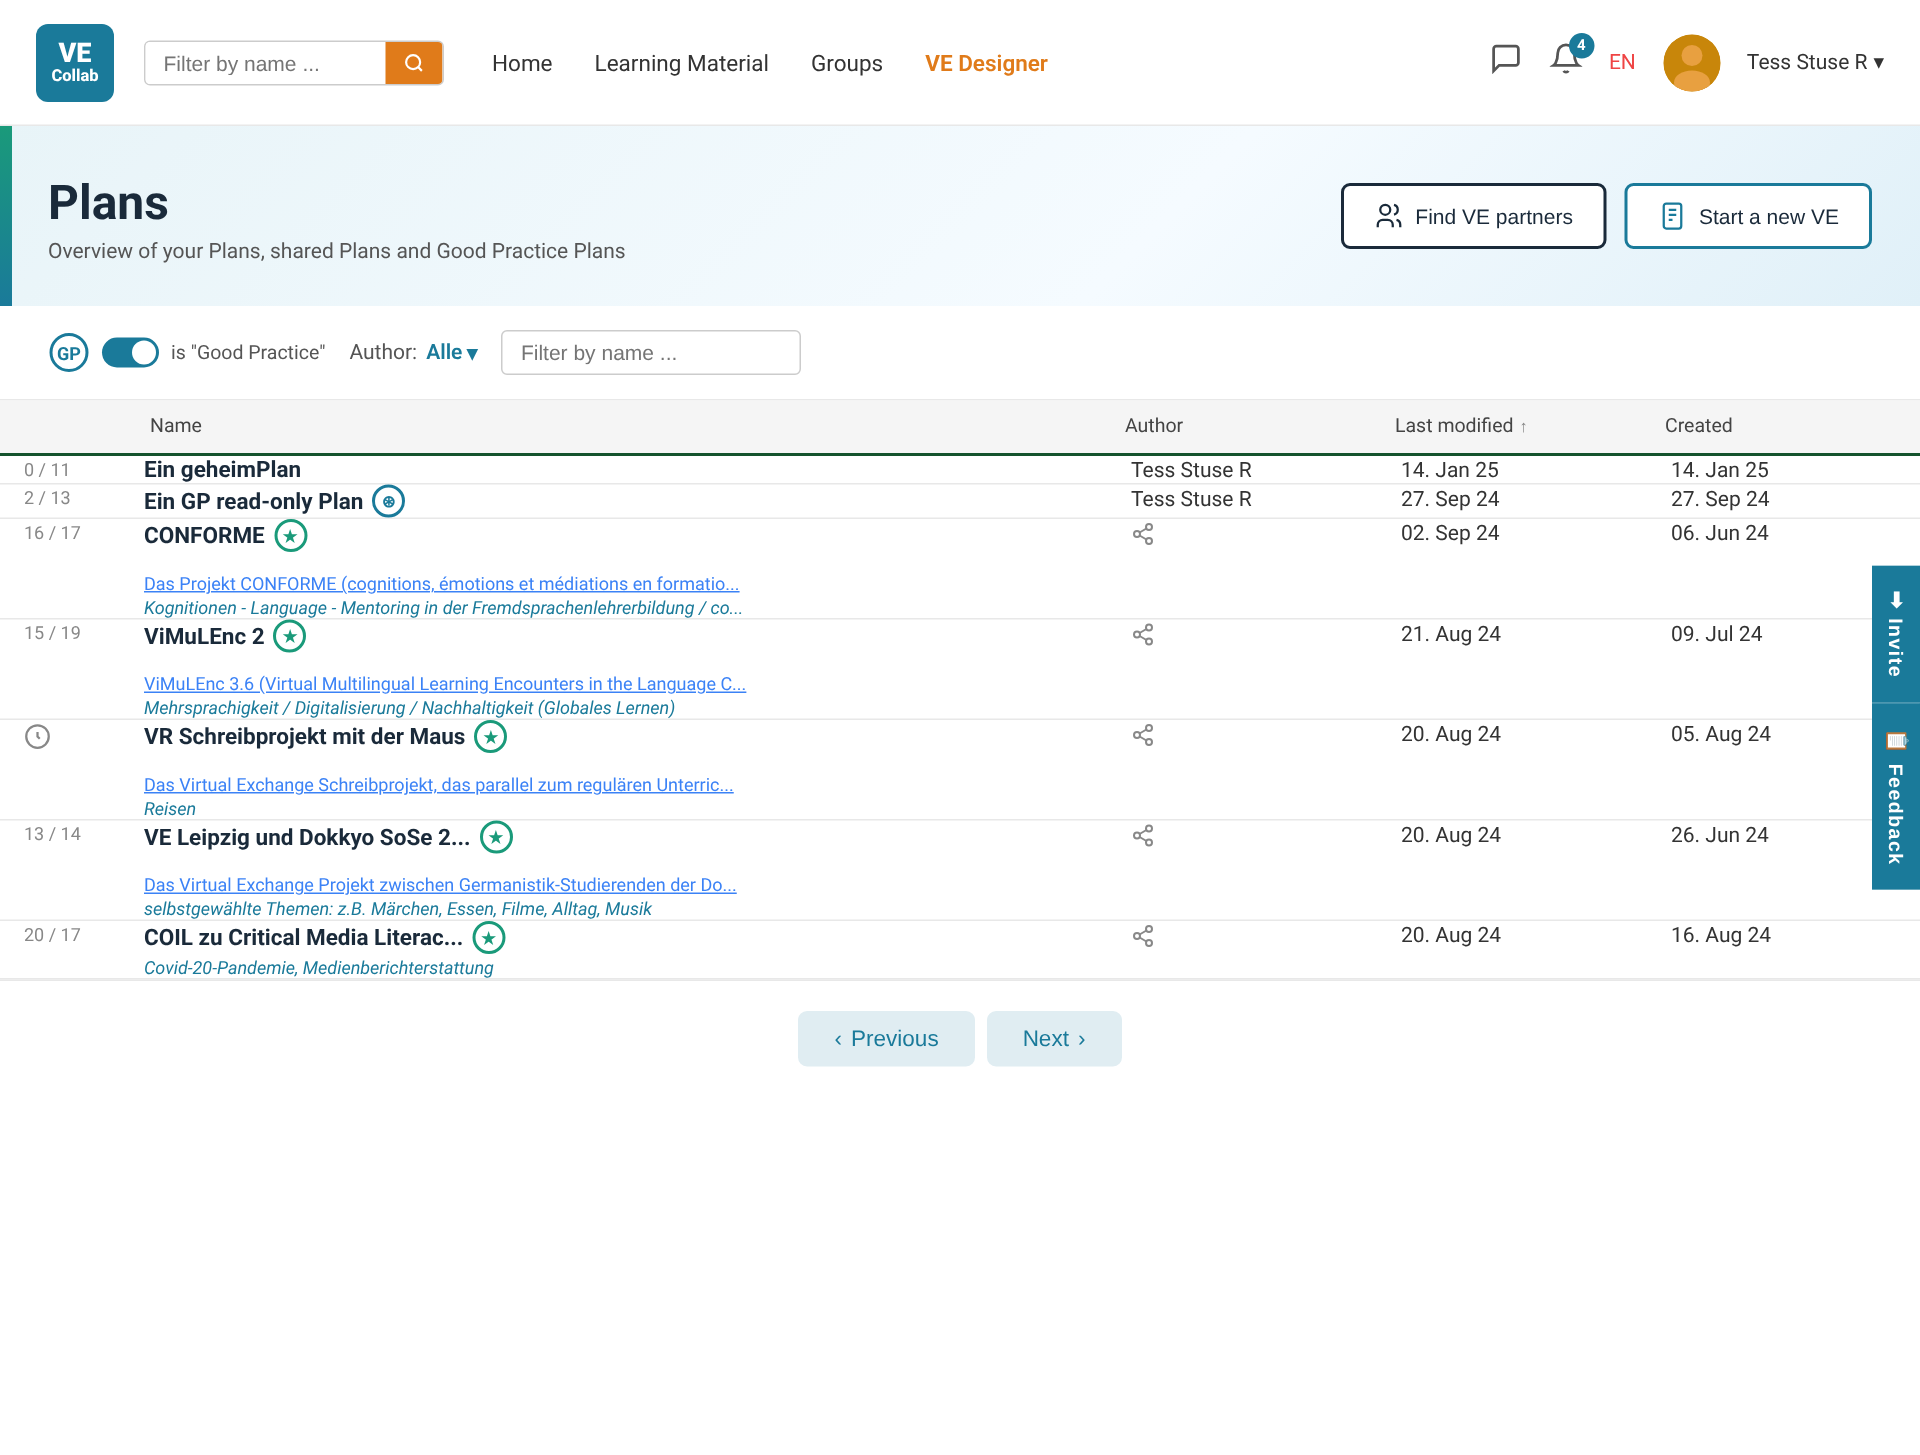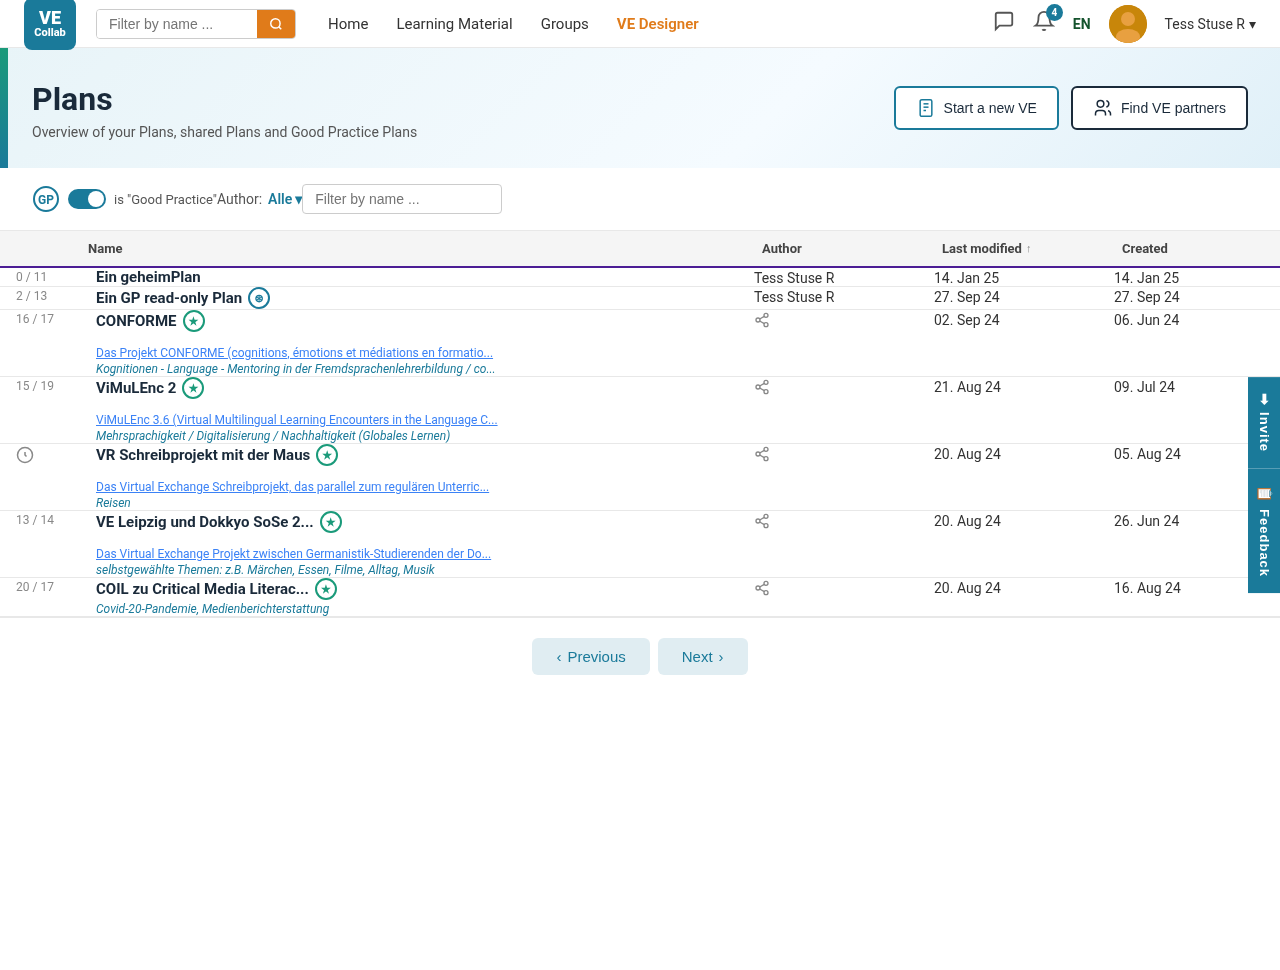--- a/index.html
+++ b/index.html
@@ -1,20 +1,20 @@
 <!DOCTYPE html>
 <html><head>
   <meta charset="utf-8">
   <style>
     * { box-sizing: border-box; margin: 0; padding: 0; }
     body { font-family: -apple-system, BlinkMacSystemFont, 'Segoe UI', Roboto, sans-serif; font-size: 14px; color: #333; background: #fff; }
 
     
     .navbar {
-      display: flex; align-items: center; padding: 0 24px; height: 48px;
+      display: flex; align-items: center; padding: 0 24px; height: 84px;
       border-bottom: 1px solid #e8e8e8; background: #fff;
       position: relative; z-index: 10; justify-content: space-between;
     }
     .navbar-logo { display: flex; align-items: center; margin-right: 20px; }
     .logo-box {
       width: 52px; height: 52px; background: #1a7a9a; border-radius: 8px;
       display: flex; flex-direction: column; align-items: center; justify-content: center;
       color: #fff; font-weight: 800; font-size: 13px; line-height: 1.1; position: relative;
     }
     .logo-box .ve { font-size: 18px; font-weight: 900; }
@@ -26,21 +26,21 @@
     .nav-link { text-decoration: none; color: #333; font-size: 15px; cursor: pointer; }
     .nav-link.active { color: #e07b1a; font-weight: 600; }
     .nav-right { display: flex; align-items: center; gap: 18px; margin-left: auto; }
     .nav-icon { position: relative; cursor: pointer; color: #555; font-size: 20px; }
     .badge {
       position: absolute; top: -6px; right: -8px;
       background: #1a7a9a; color: #fff; font-size: 10px; font-weight: 700;
       border-radius: 50%; width: 17px; height: 17px;
       display: flex; align-items: center; justify-content: center;
     }
-    .lang { font-size: 14px; color: #14532d; cursor: pointer; font-weight: bold; }
+    .lang { font-size: 14px; color: #ef4444; cursor: pointer; }
     .user-avatar { width: 38px; height: 38px; border-radius: 50%; overflow: hidden; cursor: pointer; background: #c8860a; display: flex; align-items: center; justify-content: center; }
     .user-name { font-size: 14px; cursor: pointer; color: #333; display: flex; align-items: center; gap: 4px; }
 
     
     .page-header {
       background: linear-gradient(135deg, #e8f4f8 0%, #f5fbff 60%, #e0f0f8 100%);
       padding: 32px 32px 28px; position: relative; overflow: hidden;
       min-height: 100px;
     }
     .page-header::before {
@@ -53,21 +53,21 @@
     .btn-action {
       display: flex; align-items: center; gap: 8px; padding: 10px 20px;
       border-radius: 6px; font-size: 14px; cursor: pointer; font-weight: 500;
       text-decoration: none;
     }
     .btn-outline { border: 2px solid #1a7a9a; color: #1a2a3a; background: #fff; }
     .btn-outline-dark { border: 2px solid #1a2a3a; color: #1a2a3a; background: #fff; }
 
     
     .filters {
-      padding: 16px 32px; display: flex; align-items: center; 
+      padding: 16px 32px; display: flex; align-items: center; gap: 16px;
       border-bottom: 1px solid #e8e8e8;
     }
     .toggle-wrap { display: flex; align-items: center; gap: 8px; }
     .toggle-label { font-size: 13px; color: #555; }
     .toggle {
       width: 38px; height: 20px; background: #1a7a9a; border-radius: 10px;
       position: relative; cursor: pointer;
     }
     .toggle::after {
       content: ''; position: absolute; width: 16px; height: 16px;
@@ -78,22 +78,22 @@
     .author-value { color: #1a7a9a; font-weight: 600; cursor: pointer; display: flex; align-items: center; gap: 3px; }
     .filter-input {
       border: 1px solid #ccc; border-radius: 4px; padding: 6px 12px;
       font-size: 14px; width: 200px; outline: none; color: #999;
     }
 
     
     .table-wrap { width: 100%; }
     .table-header {
       display: grid; grid-template-columns: 80px 1fr 180px 180px 150px;
-      background: #f5f5f5; border-bottom: 2px solid #4c1d95;
-      padding: 10px 8px; font-weight: 700; font-size: 13px; color: #444;
+      background: #f5f5f5; border-bottom: 2px solid #14532d;
+      padding: 10px 20px; font-weight: 400; font-size: 13px; color: #444;
     }
     .table-header .col-sortable { display: flex; align-items: center; gap: 4px; cursor: pointer; }
     .sort-arrow { font-size: 11px; color: #888; }
     .table-row {
       display: grid; grid-template-columns: 80px 1fr 180px 180px 150px;
       border-bottom: 1px solid #e8e8e8; padding: 0 16px;
       align-items: start; transition: background 0.15s;
     }
     .cell-counter { font-size: 12px; color: #888; padding-top: 2px; }
     .cell-name { }
@@ -192,37 +192,37 @@
       <span>▾</span>
     </span>
   </div>
 </nav>
 
 <div class="page-header">
   <div class="page-title">Plans</div>
   <div class="page-subtitle">Overview of your Plans, shared Plans and Good Practice Plans</div>
 
   <div class="header-actions">
+    <button class="btn-action btn-outline-dark">
+      <svg width="20" height="20" viewBox="0 0 24 24" fill="none" stroke="#1a2a3a" stroke-width="1.8">
+          <circle cx="9" cy="7" r="4"></circle>
+          <path d="M3 21v-2a4 4 0 0 1 4-4h4a4 4 0 0 1 4 4v2"></path>
+          <path d="M16 3.13a4 4 0 0 1 0 7.75"></path>
+          <path d="M21 21v-2a4 4 0 0 0-3-3.87"></path>
+        </svg>
+      <span>Find VE partners</span>
+    </button>
     <button class="btn-action btn-outline">
       <svg width="20" height="20" viewBox="0 0 24 24" fill="none" stroke="#1a7a9a" stroke-width="1.8">
           <rect x="5" y="2" width="14" height="20" rx="2"></rect>
           <line x1="9" y1="7" x2="15" y2="7"></line>
           <line x1="9" y1="11" x2="15" y2="11"></line>
           <line x1="9" y1="15" x2="12" y2="15"></line>
         </svg>
       <span>Start a new VE</span>
-    </button>
-    <button class="btn-action btn-outline-dark">
-      <svg width="20" height="20" viewBox="0 0 24 24" fill="none" stroke="#1a2a3a" stroke-width="1.8">
-          <circle cx="9" cy="7" r="4"></circle>
-          <path d="M3 21v-2a4 4 0 0 1 4-4h4a4 4 0 0 1 4 4v2"></path>
-          <path d="M16 3.13a4 4 0 0 1 0 7.75"></path>
-          <path d="M21 21v-2a4 4 0 0 0-3-3.87"></path>
-        </svg>
-      <span>Find VE partners</span>
     </button>
   </div>
 </div>
 
 <div class="filters">
   <div class="toggle-wrap">
     <svg width="28" height="28" viewBox="0 0 28 28">
       <circle cx="14" cy="14" r="12" fill="none" stroke="#1a7a9a" stroke-width="2"></circle>
       <text x="14" y="19" text-anchor="middle" fill="#1a7a9a" font-size="12" font-weight="700">GP</text>
     </svg>

